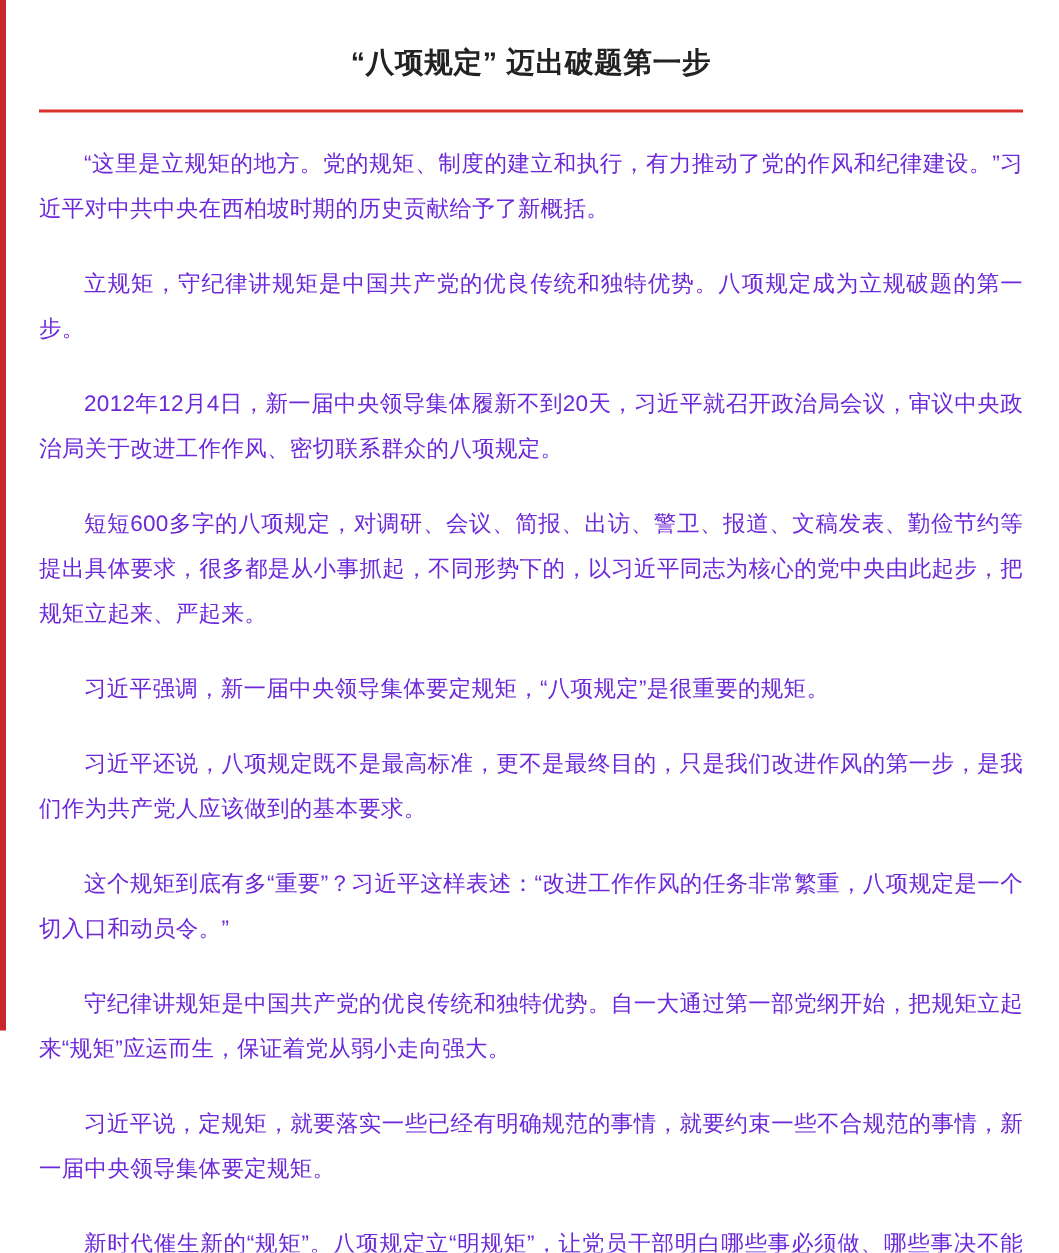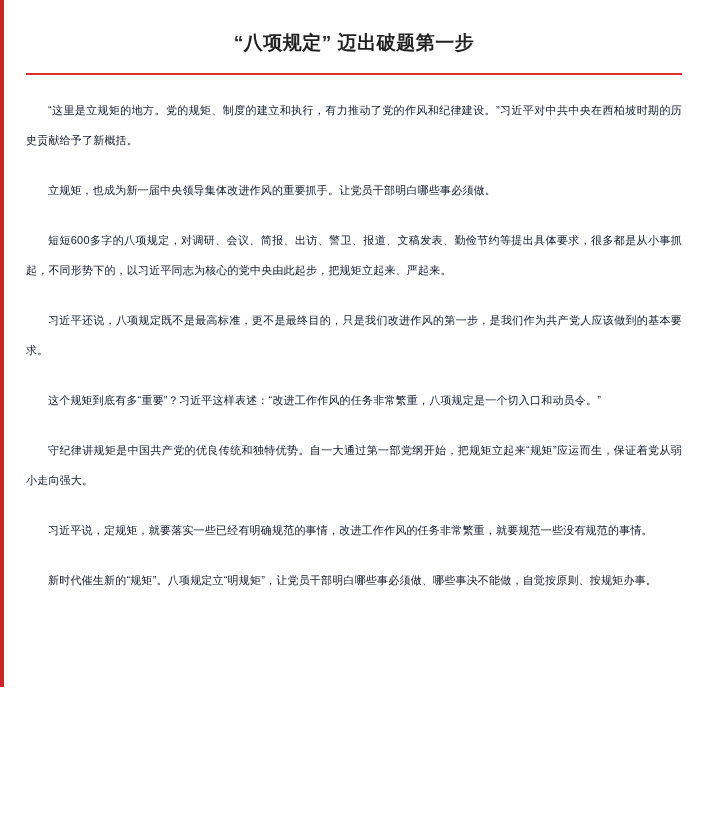--- a/index.html
+++ b/index.html
@@ -34,42 +34,44 @@
     padding-bottom: 16px;
     line-height: 1.4;
   }
   .title-rule {
     height: 2px;
     background: #d9302a;
     margin: 0 0 20px 0;
   }
   .body-text p {
     margin: 0 0 20px 0;
-    font-size: 11px;
+    font-size: 15px;
     line-height: 30px;
-    color: #0f172a;
+    color: #6d28d9;
     text-indent: 2em;
     text-align: justify;
     letter-spacing: 0.2px;
   }
   .body-text p:last-child {
     margin-bottom: 0;
   }
 </style>
 </head>
 <body>
 
 <div class="page">
   <div class="article">
     <div class="article-title">“八项规定” 迈出破题第一步</div>
     <div class="title-rule"></div>
     <div class="body-text">
       <p>“这里是立规矩的地方。党的规矩、制度的建立和执行，有力推动了党的作风和纪律建设。”习近平对中共中央在西柏坡时期的历史贡献给予了新概括。</p>
-      <p>立规矩，也成为新一届中央领导集体改进作风的重要抓手。让党员干部明白哪些事必须做。</p>
+      <p>立规矩，守纪律讲规矩是中国共产党的优良传统和独特优势。八项规定成为立规破题的第一步。</p>
+      <p>2012年12月4日，新一届中央领导集体履新不到20天，习近平就召开政治局会议，审议中央政治局关于改进工作作风、密切联系群众的八项规定。</p>
       <p>短短600多字的八项规定，对调研、会议、简报、出访、警卫、报道、文稿发表、勤俭节约等提出具体要求，很多都是从小事抓起，不同形势下的，以习近平同志为核心的党中央由此起步，把规矩立起来、严起来。</p>
+      <p>习近平强调，新一届中央领导集体要定规矩，“八项规定”是很重要的规矩。</p>
       <p>习近平还说，八项规定既不是最高标准，更不是最终目的，只是我们改进作风的第一步，是我们作为共产党人应该做到的基本要求。</p>
       <p>这个规矩到底有多“重要”？习近平这样表述：“改进工作作风的任务非常繁重，八项规定是一个切入口和动员令。”</p>
       <p>守纪律讲规矩是中国共产党的优良传统和独特优势。自一大通过第一部党纲开始，把规矩立起来“规矩”应运而生，保证着党从弱小走向强大。</p>
-      <p>习近平说，定规矩，就要落实一些已经有明确规范的事情，改进工作作风的任务非常繁重，就要规范一些没有规范的事情。</p>
+      <p>习近平说，定规矩，就要落实一些已经有明确规范的事情，就要约束一些不合规范的事情，新一届中央领导集体要定规矩。</p>
       <p>新时代催生新的“规矩”。八项规定立“明规矩”，让党员干部明白哪些事必须做、哪些事决不能做，自觉按原则、按规矩办事。</p>
     </div>
   </div>
 </div>
 
 </body></html>

